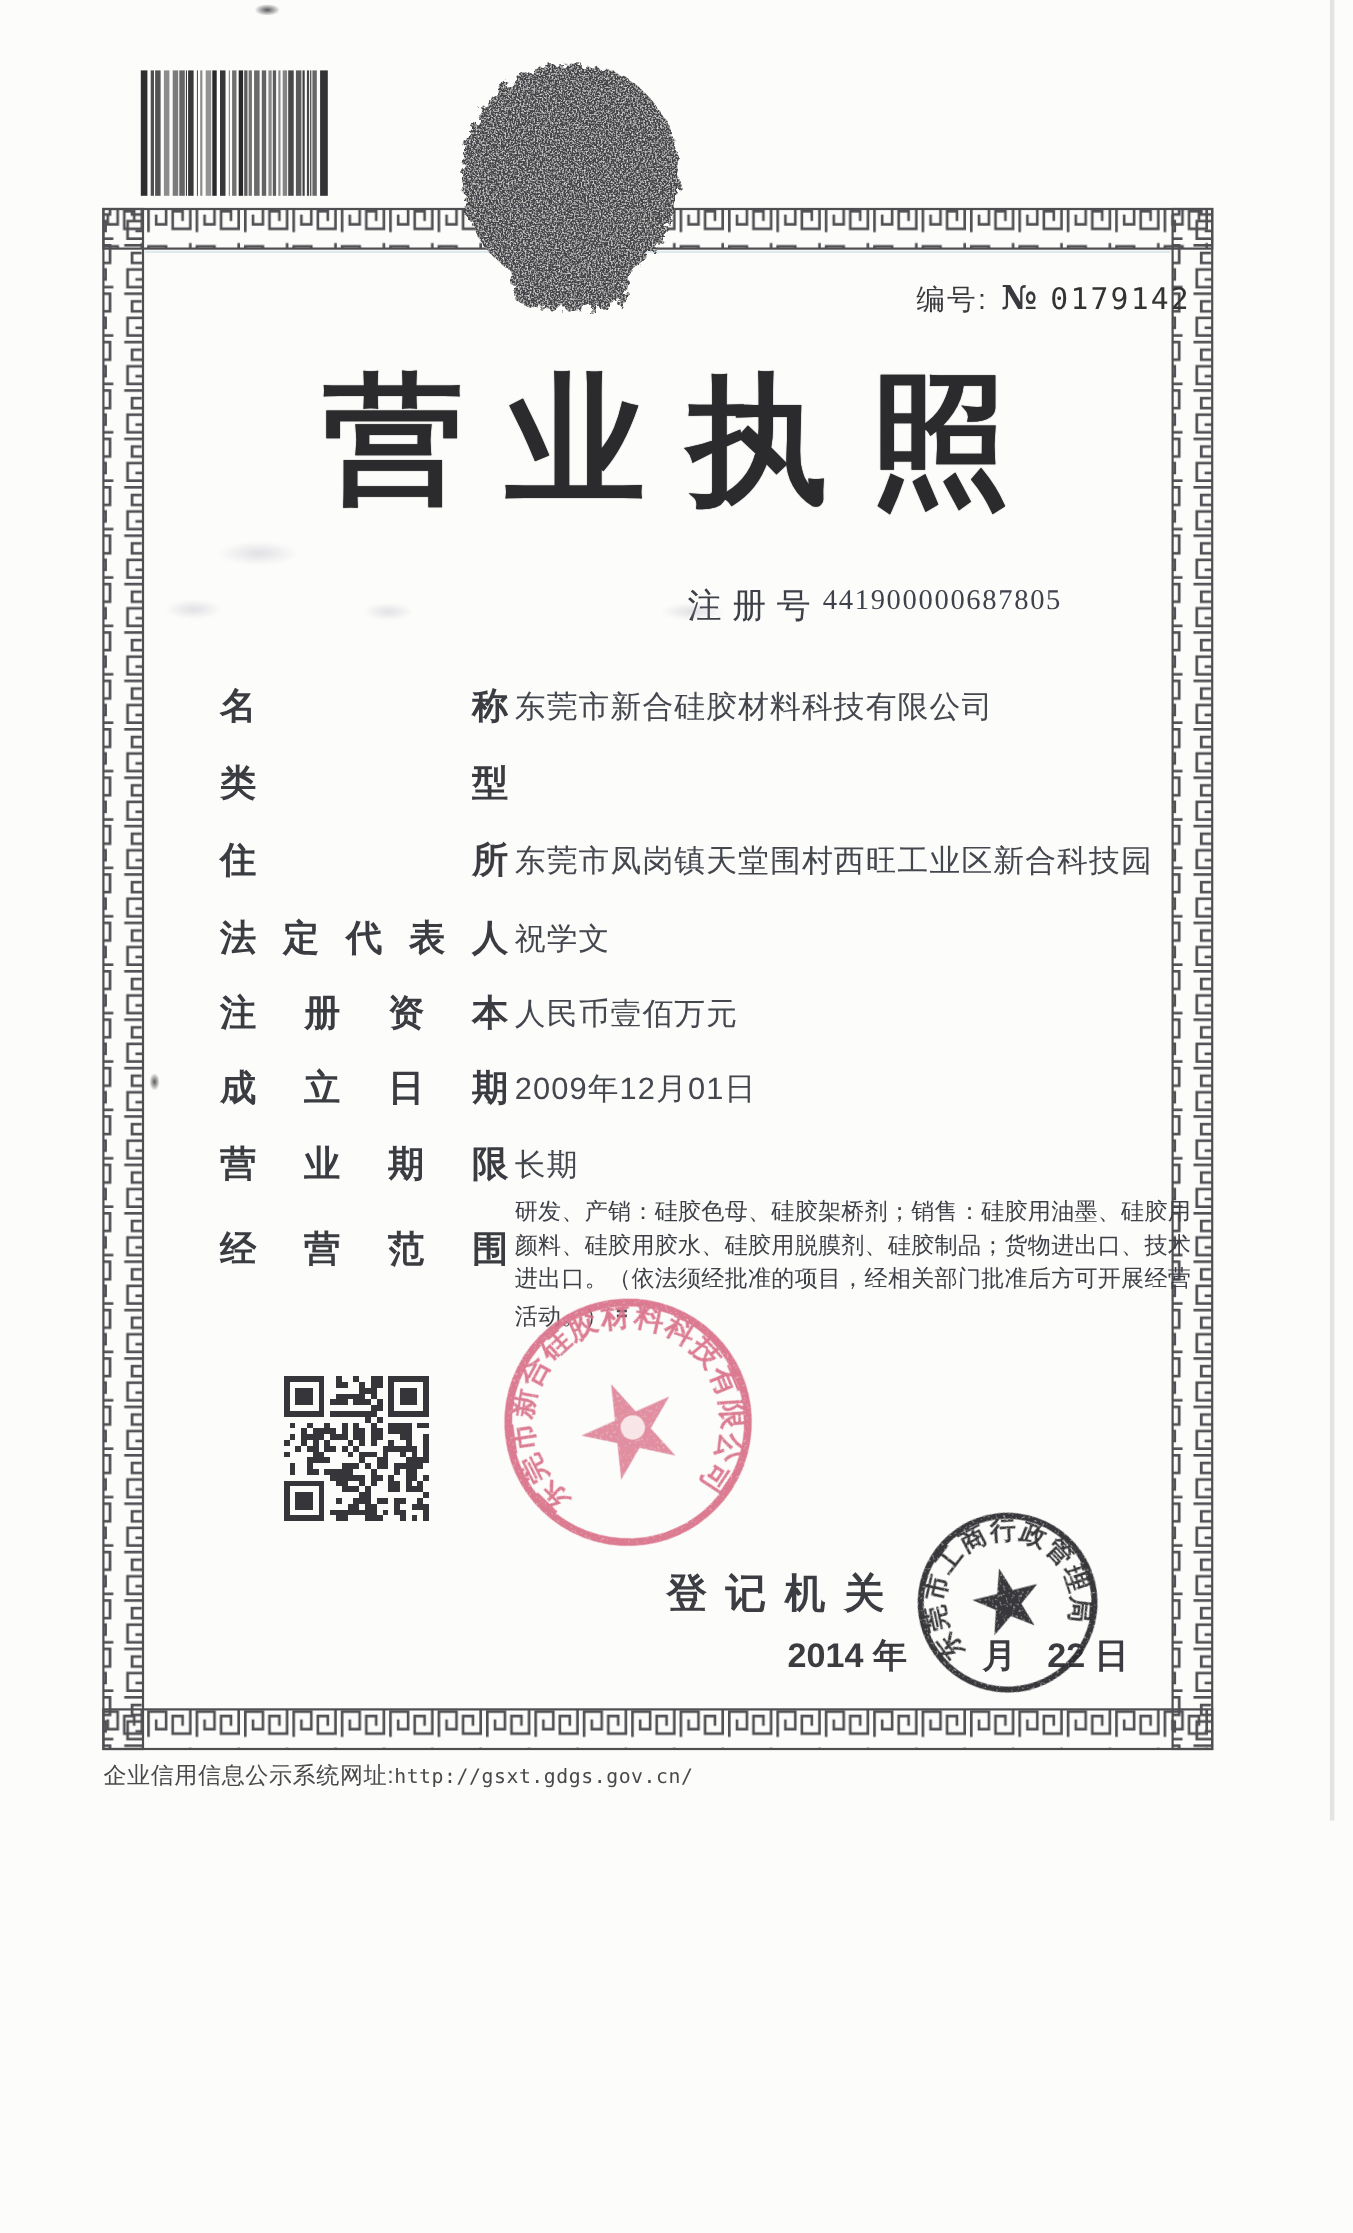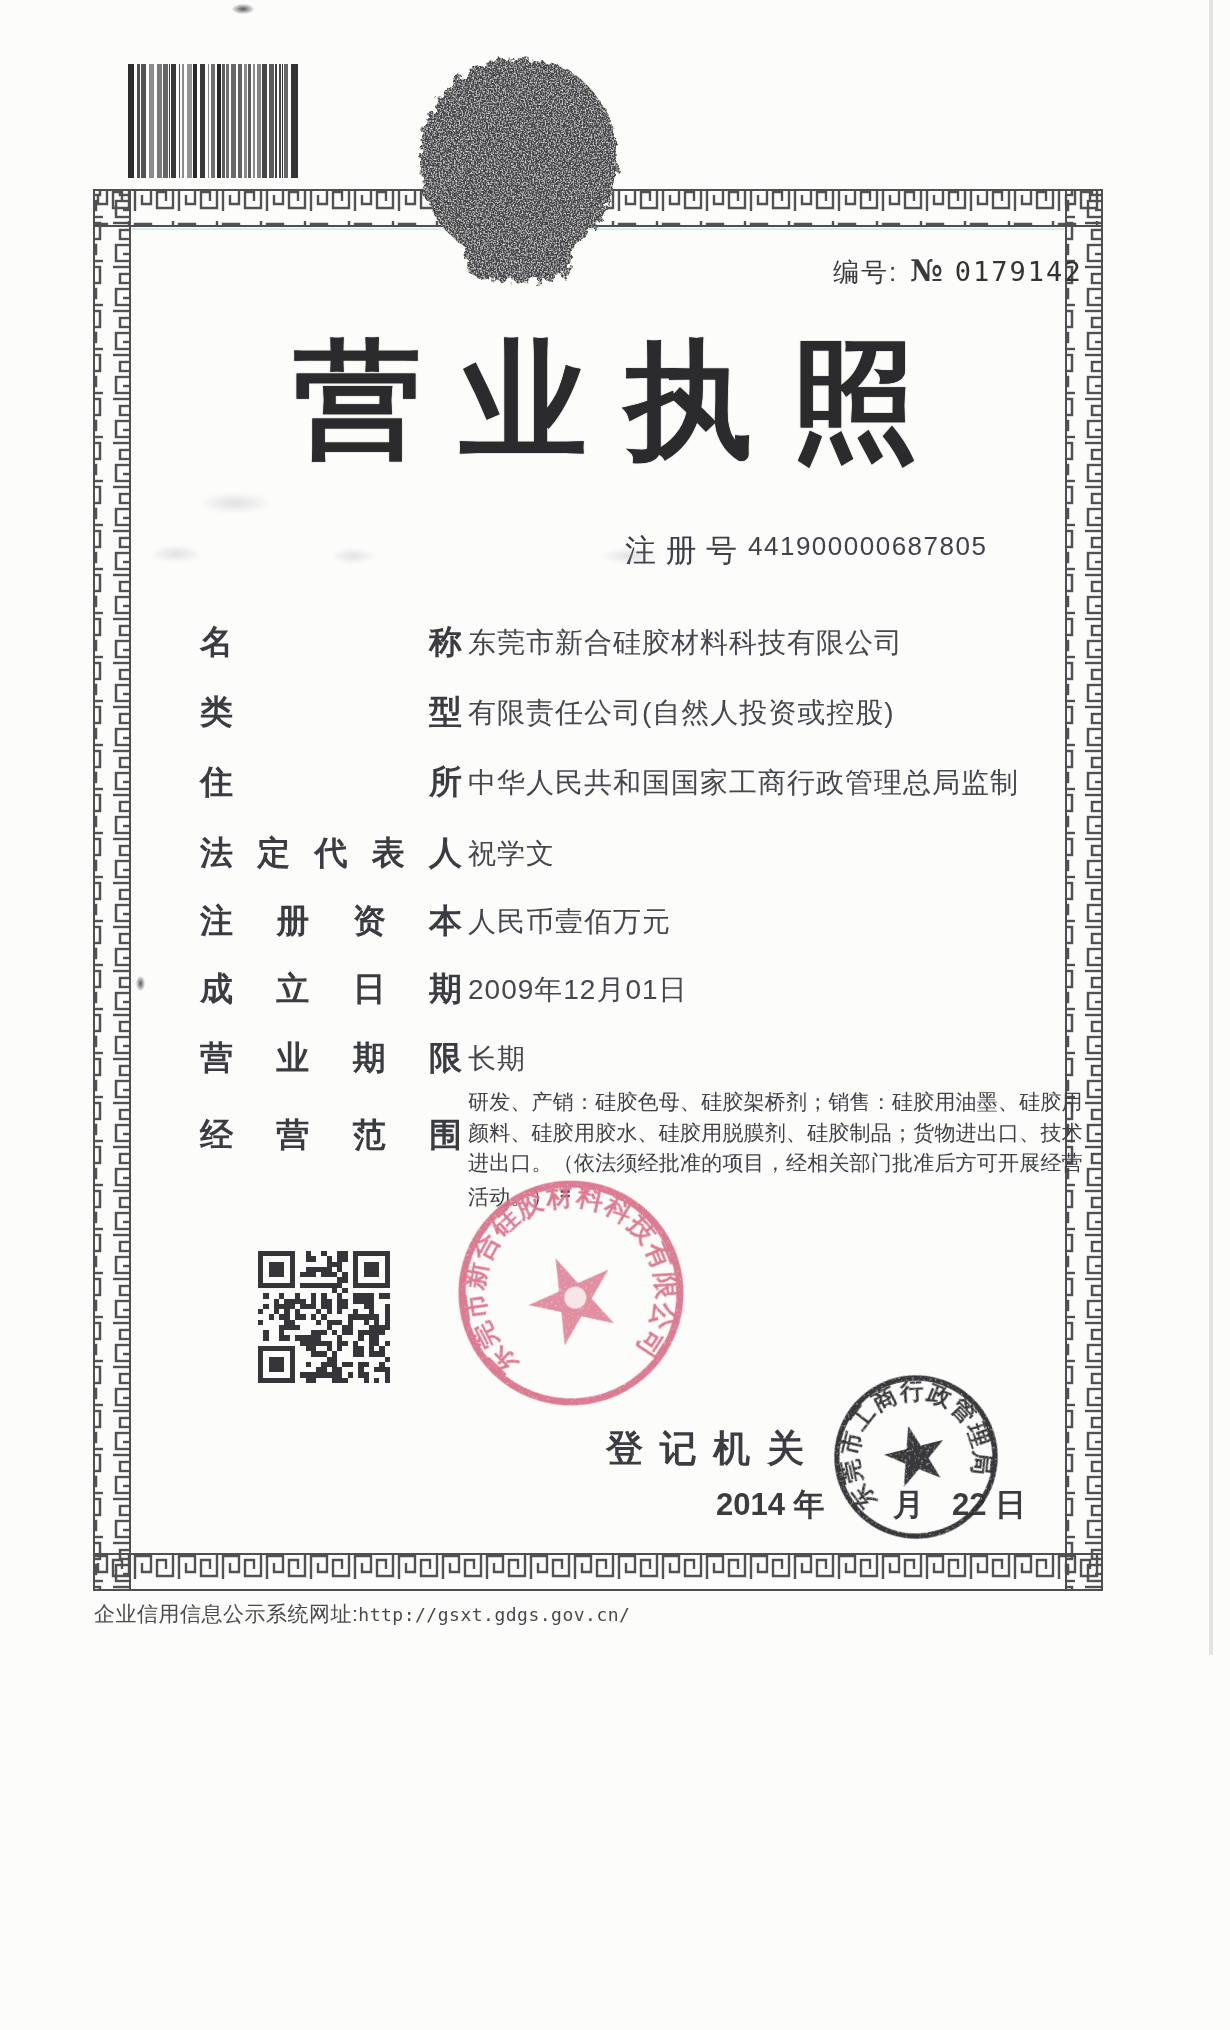--- a/index.html
+++ b/index.html
@@ -21,21 +21,21 @@
   .serial{position:absolute;left:833px;top:243px;display:flex;align-items:baseline;gap:12px;color:#3a3a3e;}
   .serial .lab{font-size:26px;letter-spacing:2px;margin-top:12px;}
   .serial .pfx{font-family:"DejaVu Serif",serif;font-weight:bold;font-size:30px;}
   .serial .num{font-family:"DejaVu Sans Mono",monospace;font-size:27px;letter-spacing:2px;color:#333;}
   
   .title{position:absolute;left:294px;top:334px;width:624px;display:flex;justify-content:space-between;
     font-size:127px;line-height:132px;font-weight:800;color:var(--title-ink);text-shadow:0 0 1px #2e2e30;}
   
   .reg-label{position:absolute;left:625px;top:530px;width:112px;display:flex;justify-content:space-between;
     font-size:31px;color:#3e4048;}
-  .reg-number{position:absolute;left:748px;top:531px;font-family:Liberation Sans, sans-serif;
+  .reg-number{position:absolute;left:748px;top:531px;font-family:Liberation Serif, serif;
     font-size:26px;letter-spacing:1.5px;color:#3f414b;}
   
   .f-row{position:absolute;left:0;width:1230px;height:46px;}
   .f-label{position:absolute;left:200px;top:0;width:262px;display:flex;justify-content:space-between;
     font-size:33px;font-weight:600;color:#3a3c41;}
   .f-value{position:absolute;left:468px;top:4px;font-size:28px;letter-spacing:1px;color:#45474f;white-space:nowrap;}
   .f-value.scope{top:-26px;width:623px;white-space:normal;font-size:21px;line-height:30.5px;letter-spacing:.2px;color:#3e4047;}
   .artifact{font-size:13px;color:#4a4a4e;margin-left:6px;letter-spacing:0;vertical-align:6px;}
   
   #qr{position:absolute;left:258px;top:1251px;width:132px;height:132px;filter:blur(.3px);}
@@ -166,28 +166,27 @@
           <span>名</span>
           <span>称</span>
         </div>
         <div class="f-value">东莞市新合硅胶材料科技有限公司</div>
       </div>
       <div class="f-row" style="top: 690px;">
         <div class="f-label">
           <span>类</span>
           <span>型</span>
         </div>
-        <div class="f-value">有限责任公司(自然人投资或控股)</div>
       </div>
       <div class="f-row" style="top: 760px;">
         <div class="f-label">
           <span>住</span>
           <span>所</span>
         </div>
-        <div class="f-value">中华人民共和国国家工商行政管理总局监制</div>
+        <div class="f-value">东莞市凤岗镇天堂围村西旺工业区新合科技园</div>
       </div>
       <div class="f-row" style="top: 831px;">
         <div class="f-label">
           <span>法</span>
           <span>定</span>
           <span>代</span>
           <span>表</span>
           <span>人</span>
         </div>
         <div class="f-value">祝学文</div>

